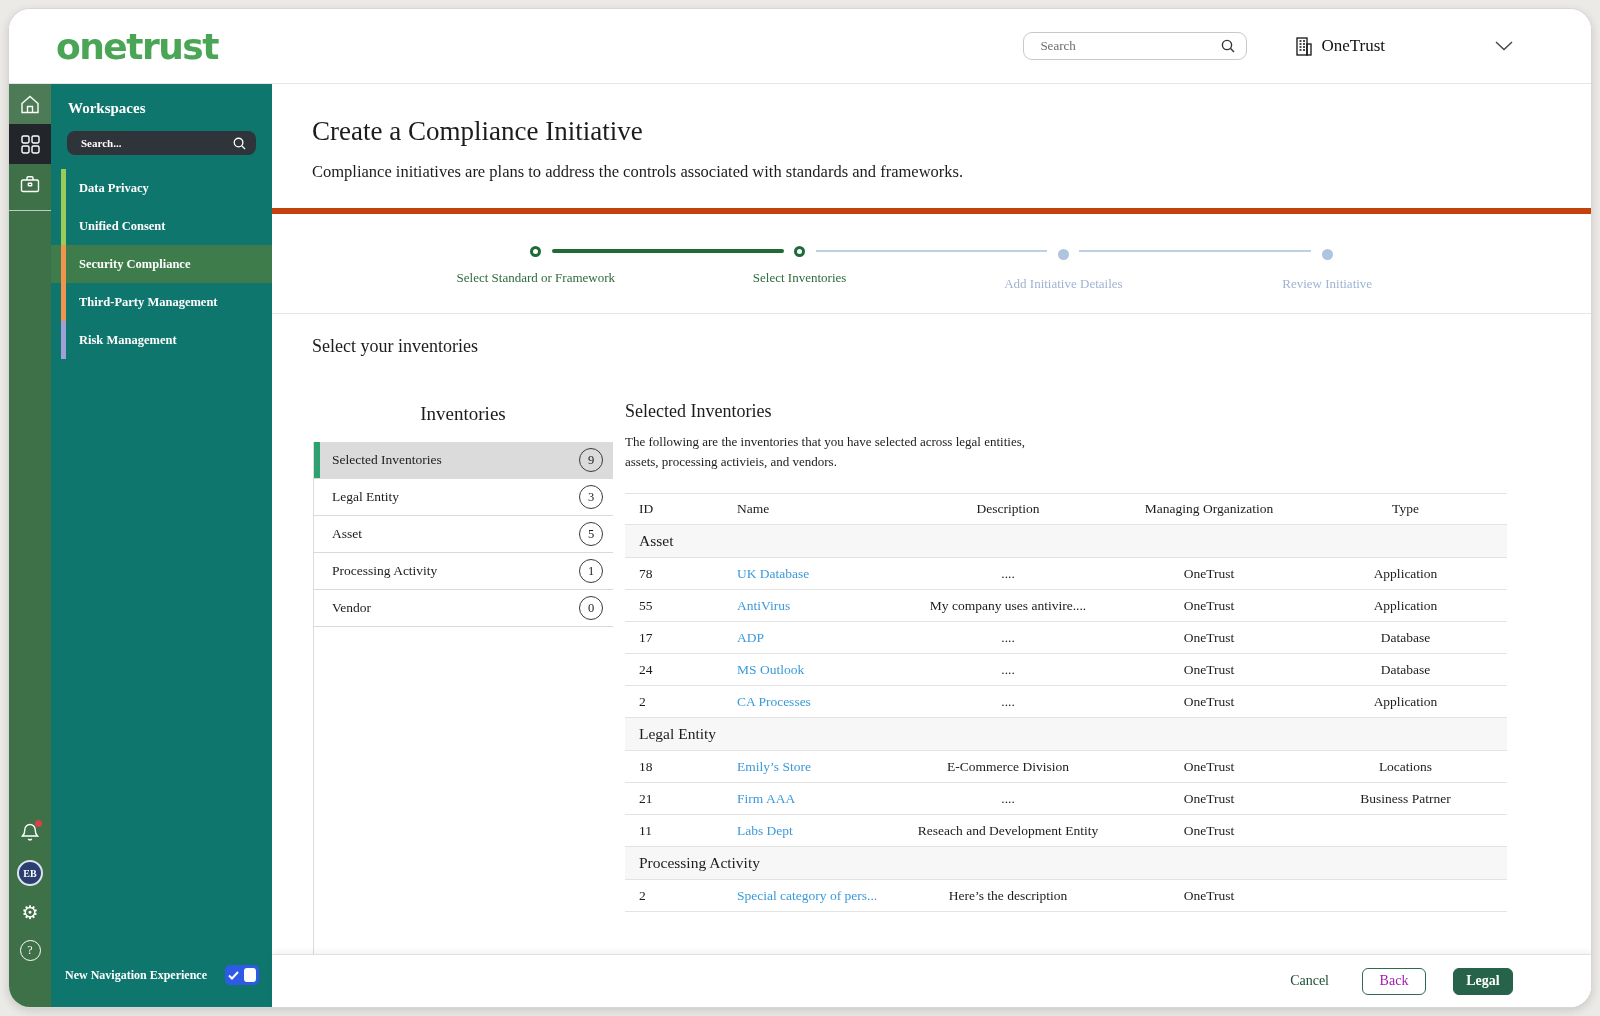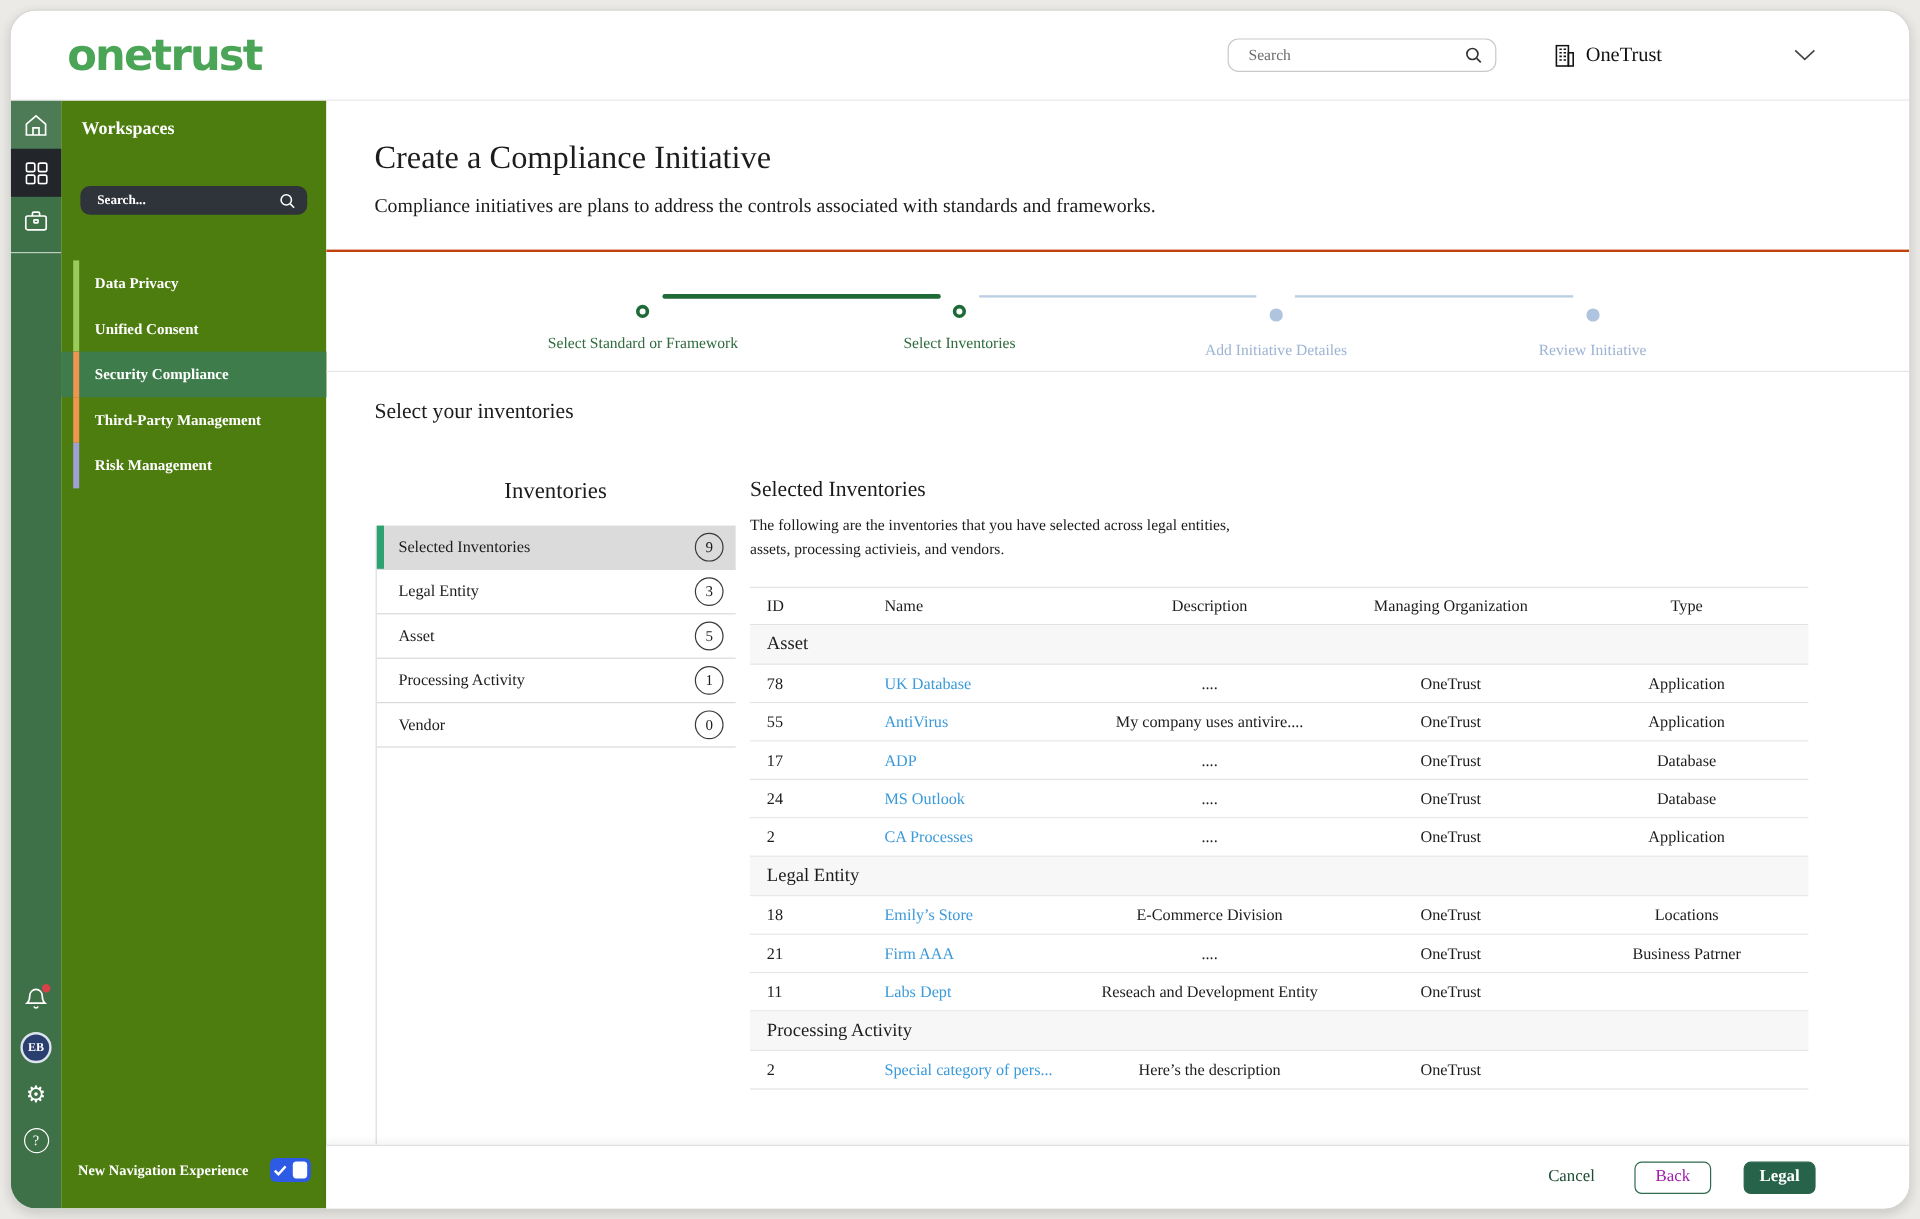--- a/index.html
+++ b/index.html
@@ -39,42 +39,42 @@
   .rail-bottom { margin-top:auto; display:flex; flex-direction:column; align-items:center; gap:17px; padding-bottom:46px; }
   .avatar { width:26px; height:26px; border-radius:50%; background:#2B3E70; border:2px solid #dde4f0; color:#fff;
             display:flex; align-items:center; justify-content:center; font:700 10px "Liberation Serif",serif; }
   .help-circle { width:21px; height:21px; border:1.5px solid #fff; border-radius:50%; color:#fff;
                  display:flex; align-items:center; justify-content:center; font-size:12px; }
   .gear-glyph { font-family:"DejaVu Sans",sans-serif; font-size:19px; color:#fff; line-height:1; }
   .bell-wrap { position:relative; display:flex; }
   .bell-dot { position:absolute; right:-2px; top:-2px; width:7px; height:7px; border-radius:50%; background:#D8414A; }
 
   
-  .workspaces { flex:0 0 221px; background:#4d7c0f; color:#fff; display:flex; flex-direction:column;gap:24px; }
+  .workspaces { flex:0 0 221px; background:#0f766e; color:#fff; display:flex; flex-direction:column; }
   .ws-title { margin:16px 0 0 17px; font-size:15px; font-weight:700; }
   .ws-search { margin:14px 16px 10px; height:24px; background:#2F333A; border-radius:8px; display:flex; align-items:center; padding:0 9px 0 12px; }
   .ws-search input { flex:1; background:none; border:0; outline:0; color:#fff; font:700 11px "Liberation Serif",serif; min-width:0; }
   .ws-search input::placeholder { color:#fff; }
   .ws-list { list-style:none; margin:4px 0 0; padding:0; }
   .ws-item { position:relative; height:38px; display:flex; align-items:center; padding-left:28px; font-size:12.5px; font-weight:700; cursor:pointer; }
   .ws-item.selected { background:#3E7D4B; }
   .ws-accent { position:absolute; left:10px; top:0; width:5px; height:100%; }
   .ws-footer { margin-top:auto; display:flex; align-items:center; gap:8px; padding:0 13px 22px 14px; }
   .ws-footer-label { flex:1; font-size:12px; font-weight:700; }
   .toggle { width:34px; height:20px; background:#2E5BE6; border-radius:5px; display:flex; align-items:center; justify-content:space-between; padding:0 3px; cursor:pointer; }
   .knob { width:12px; height:14px; background:#fff; border-radius:3px; }
 
   
   .main { flex:1; display:flex; flex-direction:column; min-width:0; background:#fff; }
-  .page-head { padding:32px 40px 26px; border-bottom:2px solid #c2410c; }
+  .page-head { padding:32px 40px 26px; border-bottom:6px solid #c2410c; }
   .page-head h1 { margin:0; font-size:27px; font-weight:400; }
   .page-head p { margin:15px 0 0; font-size:16.5px; }
 
   .stepper { position:relative; flex:0 0 100px; border-bottom:1px solid #e6e6e6; }
-  .step { position:absolute; top:44px; width:280px; margin-left:-140px; display:flex; flex-direction:column; align-items:center; gap:13px; }
+  .step { position:absolute; top:32px; width:280px; margin-left:-140px; display:flex; flex-direction:column; align-items:center; gap:13px; }
   .step .dot { width:11px; height:11px; border:3px solid #1E6B38; border-radius:50%; background:#fff; }
   .step.upcoming .dot { width:11px; height:11px; border:0; background:#AEC4DF; margin:3px 0 3px; }
   .step-label { font-size:13px; color:#9DB4D2; white-space:nowrap; }
   .step.complete .step-label, .step.current .step-label { color:#2F6B3C; }
   .conn { position:absolute; top:36px; height:2px; background:#BCCFE3; }
   .conn.done { top:35px; height:4px; background:#1E6B38; border-radius:2px; }
 
   .intro { padding:22px 40px 0; }
   .intro h2 { margin:0 0 18px; font-size:18px; font-weight:400; }
   .intro p { margin:0; font-size:13.5px; line-height:1.6; }

